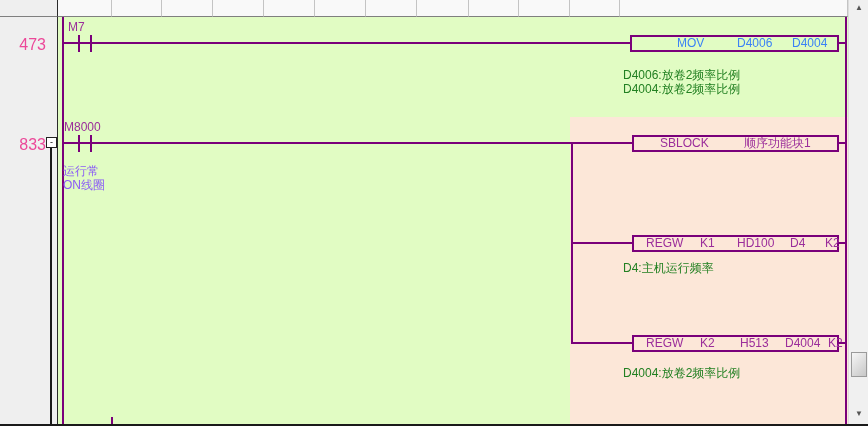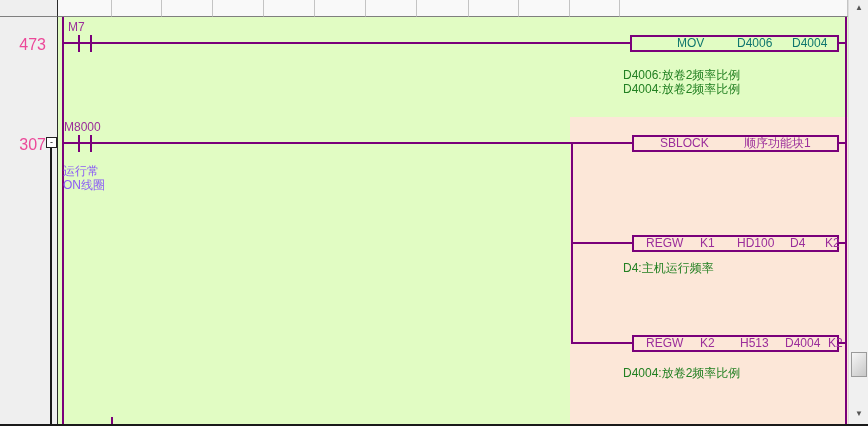--- a/index.html
+++ b/index.html
@@ -77,33 +77,33 @@
 
   <div class="rail" style="left:62px;background:#7a007a;"></div>
   <div class="rail" style="left:845px;background:#7a007a;"></div>
 
   <div class="rung-number" style="top:36px;">473</div>
 
   <div class="device-label" style="left:68px;top:20px;width:34px;color:#9b2d9b;">M7</div>
   <div class="wire" style="left:63px;top:42px;width:567px;background:#7a007a;"></div>
   <div class="contact" style="left:78px;top:35px;border-color:#7a007a;"></div>
 
-  <div class="instr-box" style="left:630px;top:35px;width:209px;border-color:#7a007a;color:#0f766e;">
+  <div class="instr-box" style="left:630px;top:35px;width:209px;border-color:#7a007a;color:#3b82f6;">
     <span style="left:45px;">MOV</span>
     <span style="left:105px;">D4006</span>
     <span style="left:160px;">D4004</span>
   </div>
   <div class="wire" style="left:839px;top:42px;width:7px;background:#7a007a;"></div>
 
   <div class="comment" style="left:623px;top:68px;color:#228022;">
     <div>D4006:放卷2频率比例</div>
     <div>D4004:放卷2频率比例</div>
   </div>
 
-  <div class="rung-number" style="top:136px;">307</div>
+  <div class="rung-number" style="top:136px;">833</div>
   <div id="collapse-box">-</div>
   <div id="tree-line"></div>
 
   <div class="device-label" style="left:64px;top:120px;width:44px;color:#9b2d9b;">M8000</div>
   <div class="wire" style="left:63px;top:142px;width:569px;background:#7a007a;"></div>
   <div class="contact" style="left:78px;top:135px;border-color:#7a007a;"></div>
 
   <div class="instr-box" style="left:632px;top:135px;width:207px;border-color:#7a007a;color:#9b2d9b;">
     <span style="left:26px;">SBLOCK</span>
     <span style="left:110px;">顺序功能块1</span>

